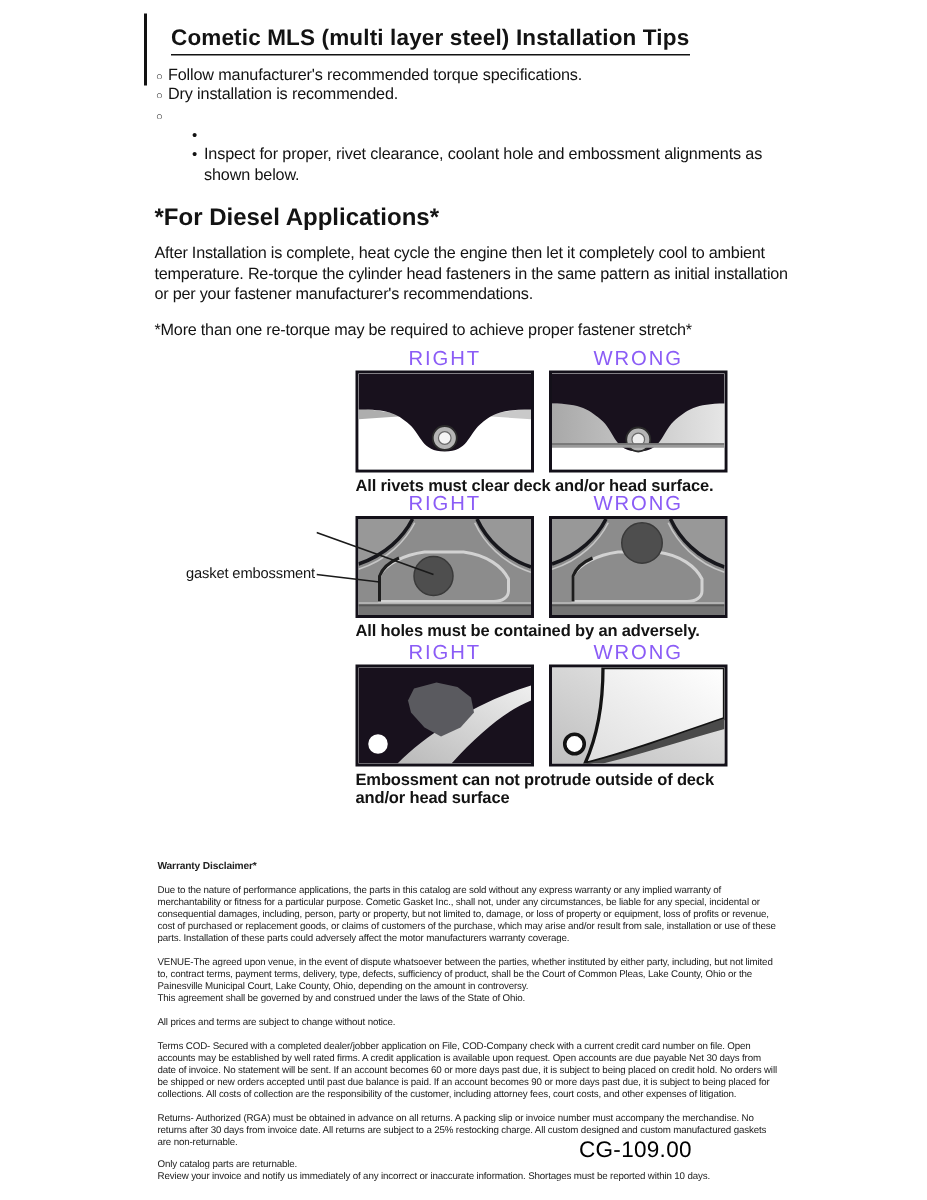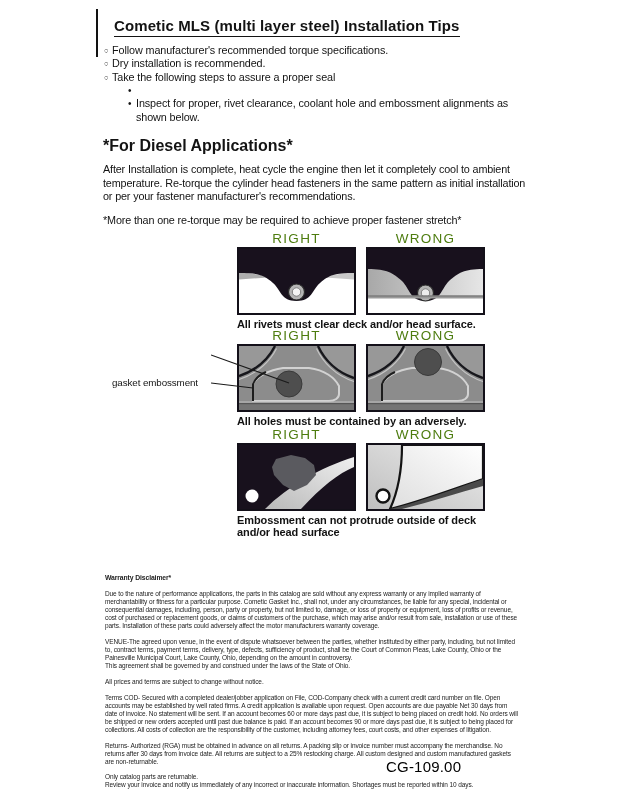--- a/index.html
+++ b/index.html
@@ -19,30 +19,30 @@
   .bullet-row { display:flex; font-size:10.8px; line-height:13.4px; margin-left:1px; letter-spacing:-0.1px; }
   .bullet-row .marker { width:8px; font-size:7.5px; line-height:13.4px; flex:0 0 auto; }
   .sub-bullet-row { display:flex; font-size:10.8px; line-height:13.4px; margin-left:25px; letter-spacing:-0.1px; }
   .sub-bullet-row .marker { width:8px; font-size:10px; line-height:13px; flex:0 0 auto; }
   .diesel-heading { font-size:16px; font-weight:bold; margin:13px 0 8px 0; }
   .body-para { font-size:10.8px; line-height:13.6px; letter-spacing:-0.15px; margin-bottom:10px; width:424px; }
 
   
   .fig { position:absolute; left:237px; width:248px; }
   .fig-labels { display:flex; gap:10px; }
-  .fig-labels span { width:119px; text-align:center; font-size:13.5px; letter-spacing:1.3px; color:#4d7c0f; }
+  .fig-labels span { width:119px; text-align:center; font-size:13.5px; letter-spacing:1.3px; color:#8b5cf6; }
   .fig-panels { display:flex; gap:10px; margin-top:1px; }
   .panel { width:119px; height:68px; border:2px solid #131019; background:#fff; }
   .panel svg { display:block; }
   .fig-caption { font-size:11px; font-weight:bold; margin-top:3px; letter-spacing:-0.1px; white-space:nowrap; }
   .fig1 { top:231px; } .fig2 { top:328px; } .fig3 { top:427px; }
 
   .annotation { position:absolute; width:120px; text-align:right; font-size:9.8px; line-height:11.4px; letter-spacing:-0.1px; color:#141414; }
   .ann-coolant { left:90px; top:343px; }
-  .ann-emboss  { left:78px; top:377px; }
+  .ann-emboss  { left:90px; top:377px; }
   .leader-svg { position:absolute; left:211px; top:350px; }
 
   
   .legal { position:absolute; left:105px; top:574px; width:414px; font-size:6.5px; line-height:8.1px; letter-spacing:-0.1px; color:#222; }
   .legal .lg-head { font-weight:bold; margin-bottom:8px; font-size:6.8px; }
   .legal p { margin-bottom:0; }
   .legal .gap { margin-bottom:7.5px; }
 
   .catalog-number { position:absolute; left:386px; top:758px; font-size:15px; letter-spacing:0.2px; color:#000000; }
 </style>
@@ -59,21 +59,20 @@
     <div class="bullet-row">
       <span class="marker">○</span>
       <span>Follow manufacturer's recommended torque specifications.</span>
     </div>
     <div class="bullet-row">
       <span class="marker">○</span>
       <span>Dry installation is recommended.</span>
     </div>
     <div class="bullet-row">
       <span class="marker">○</span>
-      <span>Take the following steps to assure a proper seal</span>
     </div>
     <div class="sub-bullet-row">
       <span class="marker">•</span>
     </div>
     <div class="sub-bullet-row">
       <span class="marker">•</span>
       <span>Inspect for proper, rivet clearance, coolant hole and embossment alignments as shown below.</span>
     </div>
 
     <div class="diesel-heading">*For Diesel Applications*</div>

